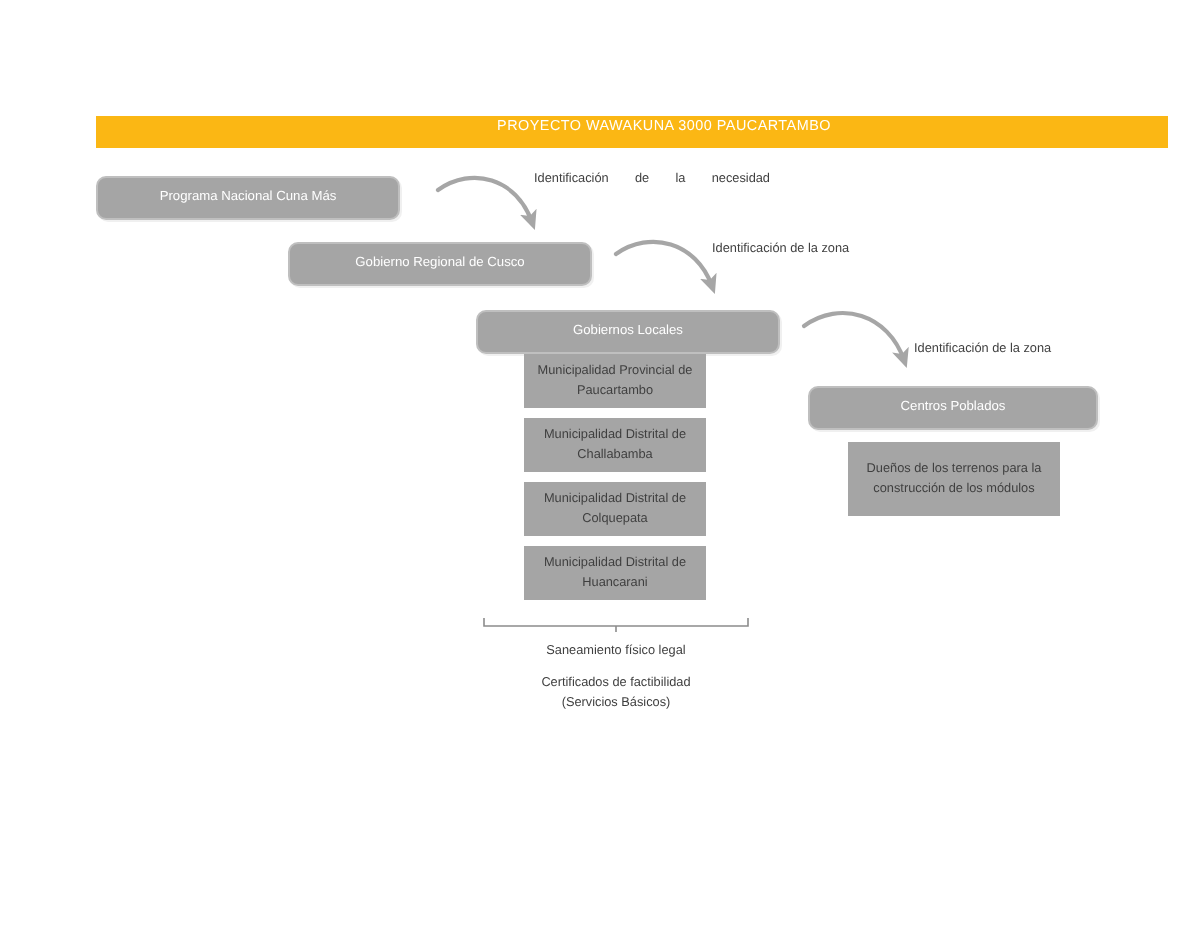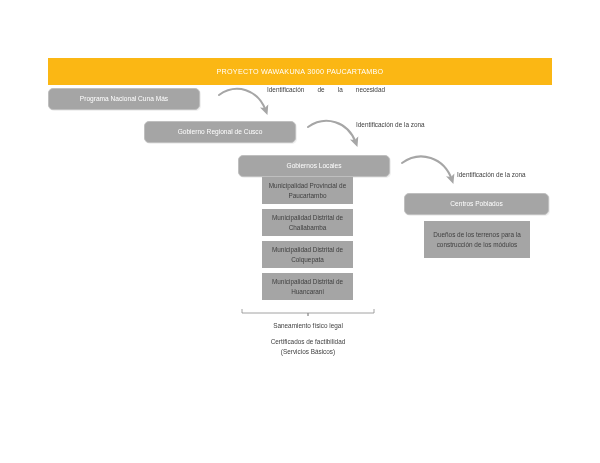--- a/index.html
+++ b/index.html
@@ -19,25 +19,25 @@
     height: 463px;
     background: #ffffff;
   }
 
   
   .title-bar {
     position: absolute;
     left: 48px;
     top: 58px;
     width: 504px;
-    height: 27px;
+    height: 16px;
     background: #fbb714;
     display: flex;
-    align-items: center;
     justify-content: center;
+    padding-left: 32px;
   }
   .title-bar .title-text {
     color: #ffffff;
     font-size: 7.2px;
     letter-spacing: 0.25px;
     white-space: nowrap;
   }
 
   
   .node-round {

